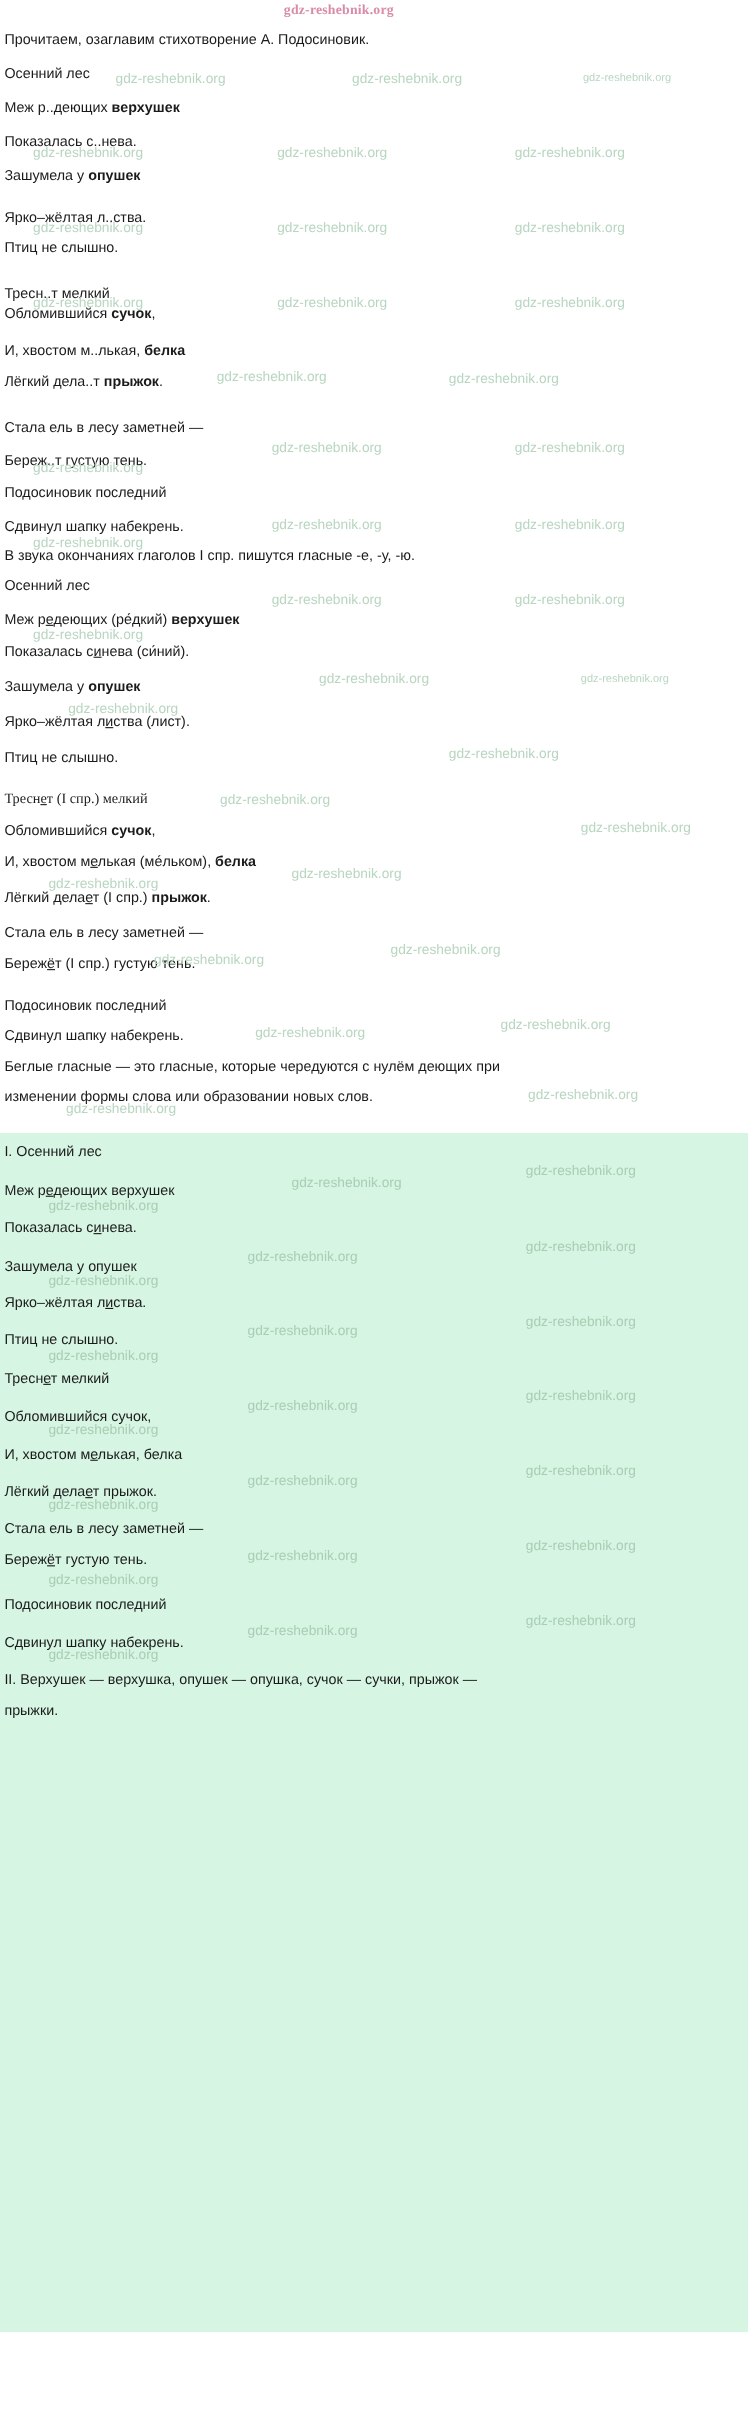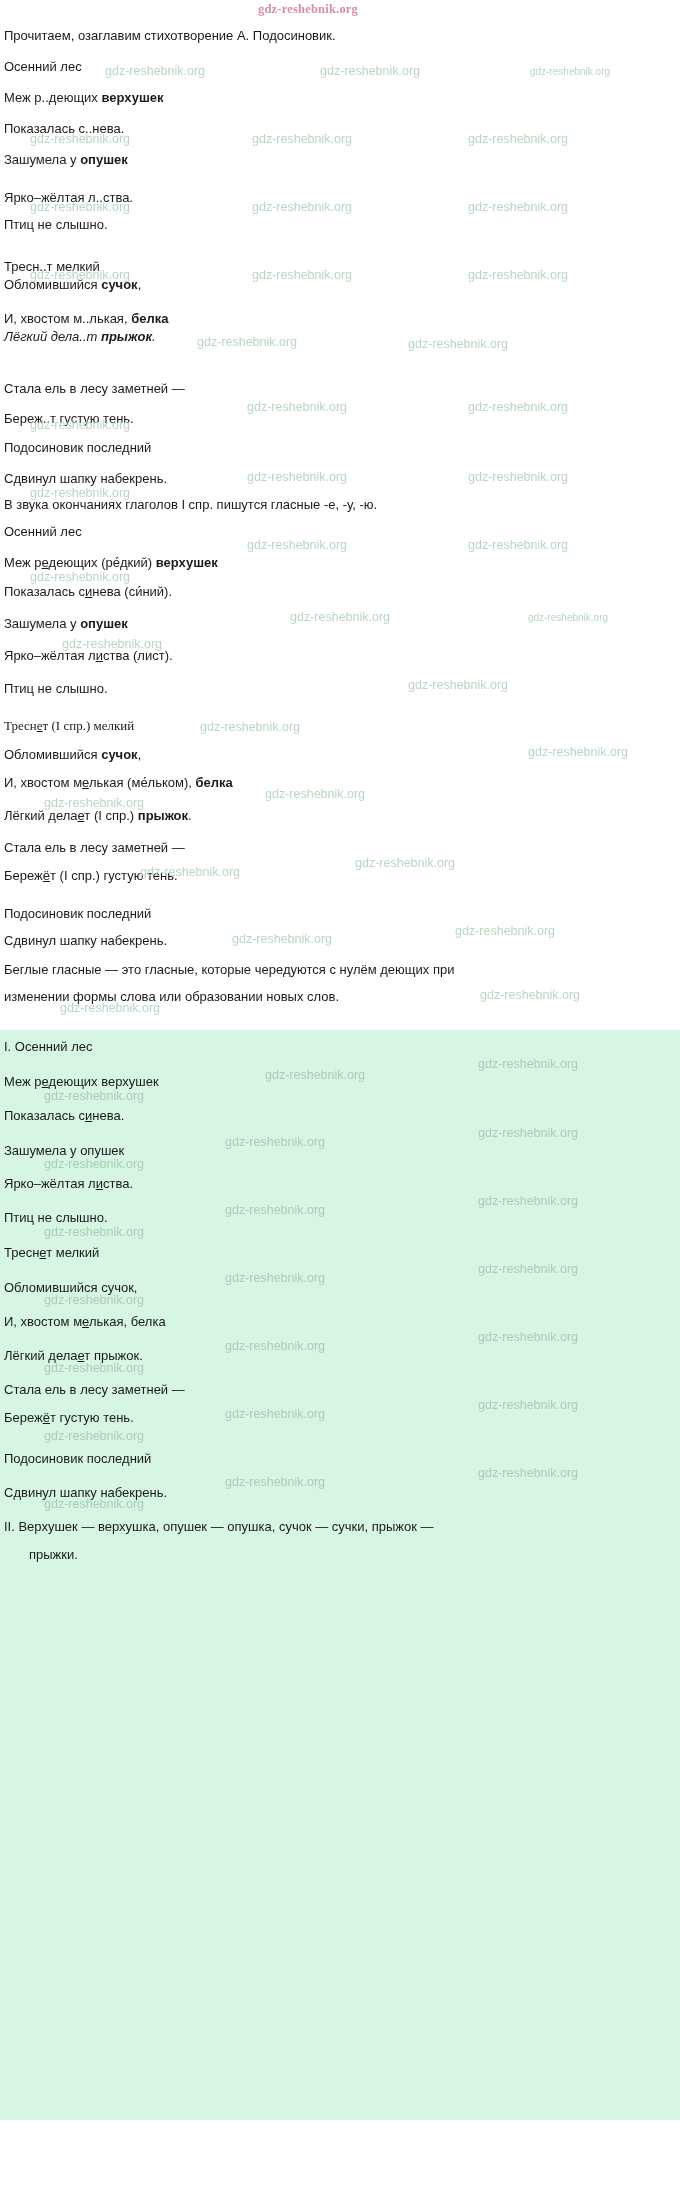--- a/index.html
+++ b/index.html
@@ -79,21 +79,21 @@
 
   <div class="ln" style="left:4px; top:59px;">Осенний лес</div>
   <div class="ln" style="left:4px; top:90px; font-weight:normal;">Меж р..деющих <b>верхушек</b></div>
   <div class="ln" style="left:4px; top:121px;">Показалась с..нева.</div>
   <div class="ln" style="left:4px; top:152px;">Зашумела у <b>опушек</b></div>
   <div class="ln" style="left:4px; top:190px;">Ярко–жёлтая л..ства.</div>
   <div class="ln" style="left:4px; top:217px;">Птиц не слышно.</div>
   <div class="ln" style="left:4px; top:259px;">Тресн..т мелкий</div>
   <div class="ln" style="left:4px; top:277px;">Обломившийся <b>сучок</b>,</div>
   <div class="ln" style="left:4px; top:311px;">И, хвостом м..лькая, <b>белка</b></div>
-  <div class="ln" style="left:4px; top:329px;font-style:italic;">Лёгкий дела..т <b>прыжок</b>.</div>
+  <div class="ln" style="left:4px; top:339px;">Лёгкий дела..т <b>прыжок</b>.</div>
   <div class="ln" style="left:4px; top:381px;">Стала ель в лесу заметней —</div>
   <div class="ln" style="left:4px; top:411px;">Береж..т густую тень.</div>
   <div class="ln" style="left:4px; top:440px;">Подосиновик последний</div>
   <div class="ln" style="left:4px; top:471px;">Сдвинул шапку набекрень.</div>
 
   <div class="ln" style="left:4px; top:497px;">В звука окончаниях глаголов I спр. пишутся гласные -е, -у, -ю.</div>
 
   <div class="ln" style="left:4px; top:524px;">Осенний лес</div>
   <div class="ln" style="left:4px; top:555px;">Меж р<span class="ul">е</span>деющих (ре́дкий) <b>верхушек</b></div>
   <div class="ln" style="left:4px; top:584px;">Показалась с<span class="ul">и</span>нева (си́ний).</div>
@@ -121,21 +121,21 @@
   <div class="ln" style="left:4px; top:1245px;">Тресн<span class="ul">е</span>т мелкий</div>
   <div class="ln" style="left:4px; top:1280px;">Обломившийся сучок,</div>
   <div class="ln" style="left:4px; top:1314px;">И, хвостом м<span class="ul">е</span>лькая, белка</div>
   <div class="ln" style="left:4px; top:1348px;">Лёгкий дела<span class="ul">е</span>т прыжок.</div>
   <div class="ln" style="left:4px; top:1382px;">Стала ель в лесу заметней —</div>
   <div class="ln" style="left:4px; top:1410px;">Береж<span class="ul">ё</span>т густую тень.</div>
   <div class="ln" style="left:4px; top:1451px;">Подосиновик последний</div>
   <div class="ln" style="left:4px; top:1485px;">Сдвинул шапку набекрень.</div>
 
   <div class="ln" style="left:4px; top:1519px;">II. Верхушек — верхушка, опушек — опушка, сучок — сучки, прыжок —</div>
-  <div class="ln" style="left:4px; top:1547px;margin-left:25px;">прыжки.</div>
+  <div class="ln" style="left:4px; top:1547px;">прыжки.</div>
 
   <div class="wm s1" style="left:105px; top:64px;">gdz-reshebnik.org</div>
   <div class="wm s1" style="left:320px; top:64px;">gdz-reshebnik.org</div>
   <div class="wm s2" style="left:530px; top:66px;">gdz-reshebnik.org</div>
 
   <div class="wm s1" style="left:30px; top:132px;">gdz-reshebnik.org</div>
   <div class="wm s1" style="left:252px; top:132px;">gdz-reshebnik.org</div>
   <div class="wm s1" style="left:468px; top:132px;">gdz-reshebnik.org</div>
 
   <div class="wm s1" style="left:30px; top:200px;">gdz-reshebnik.org</div>

